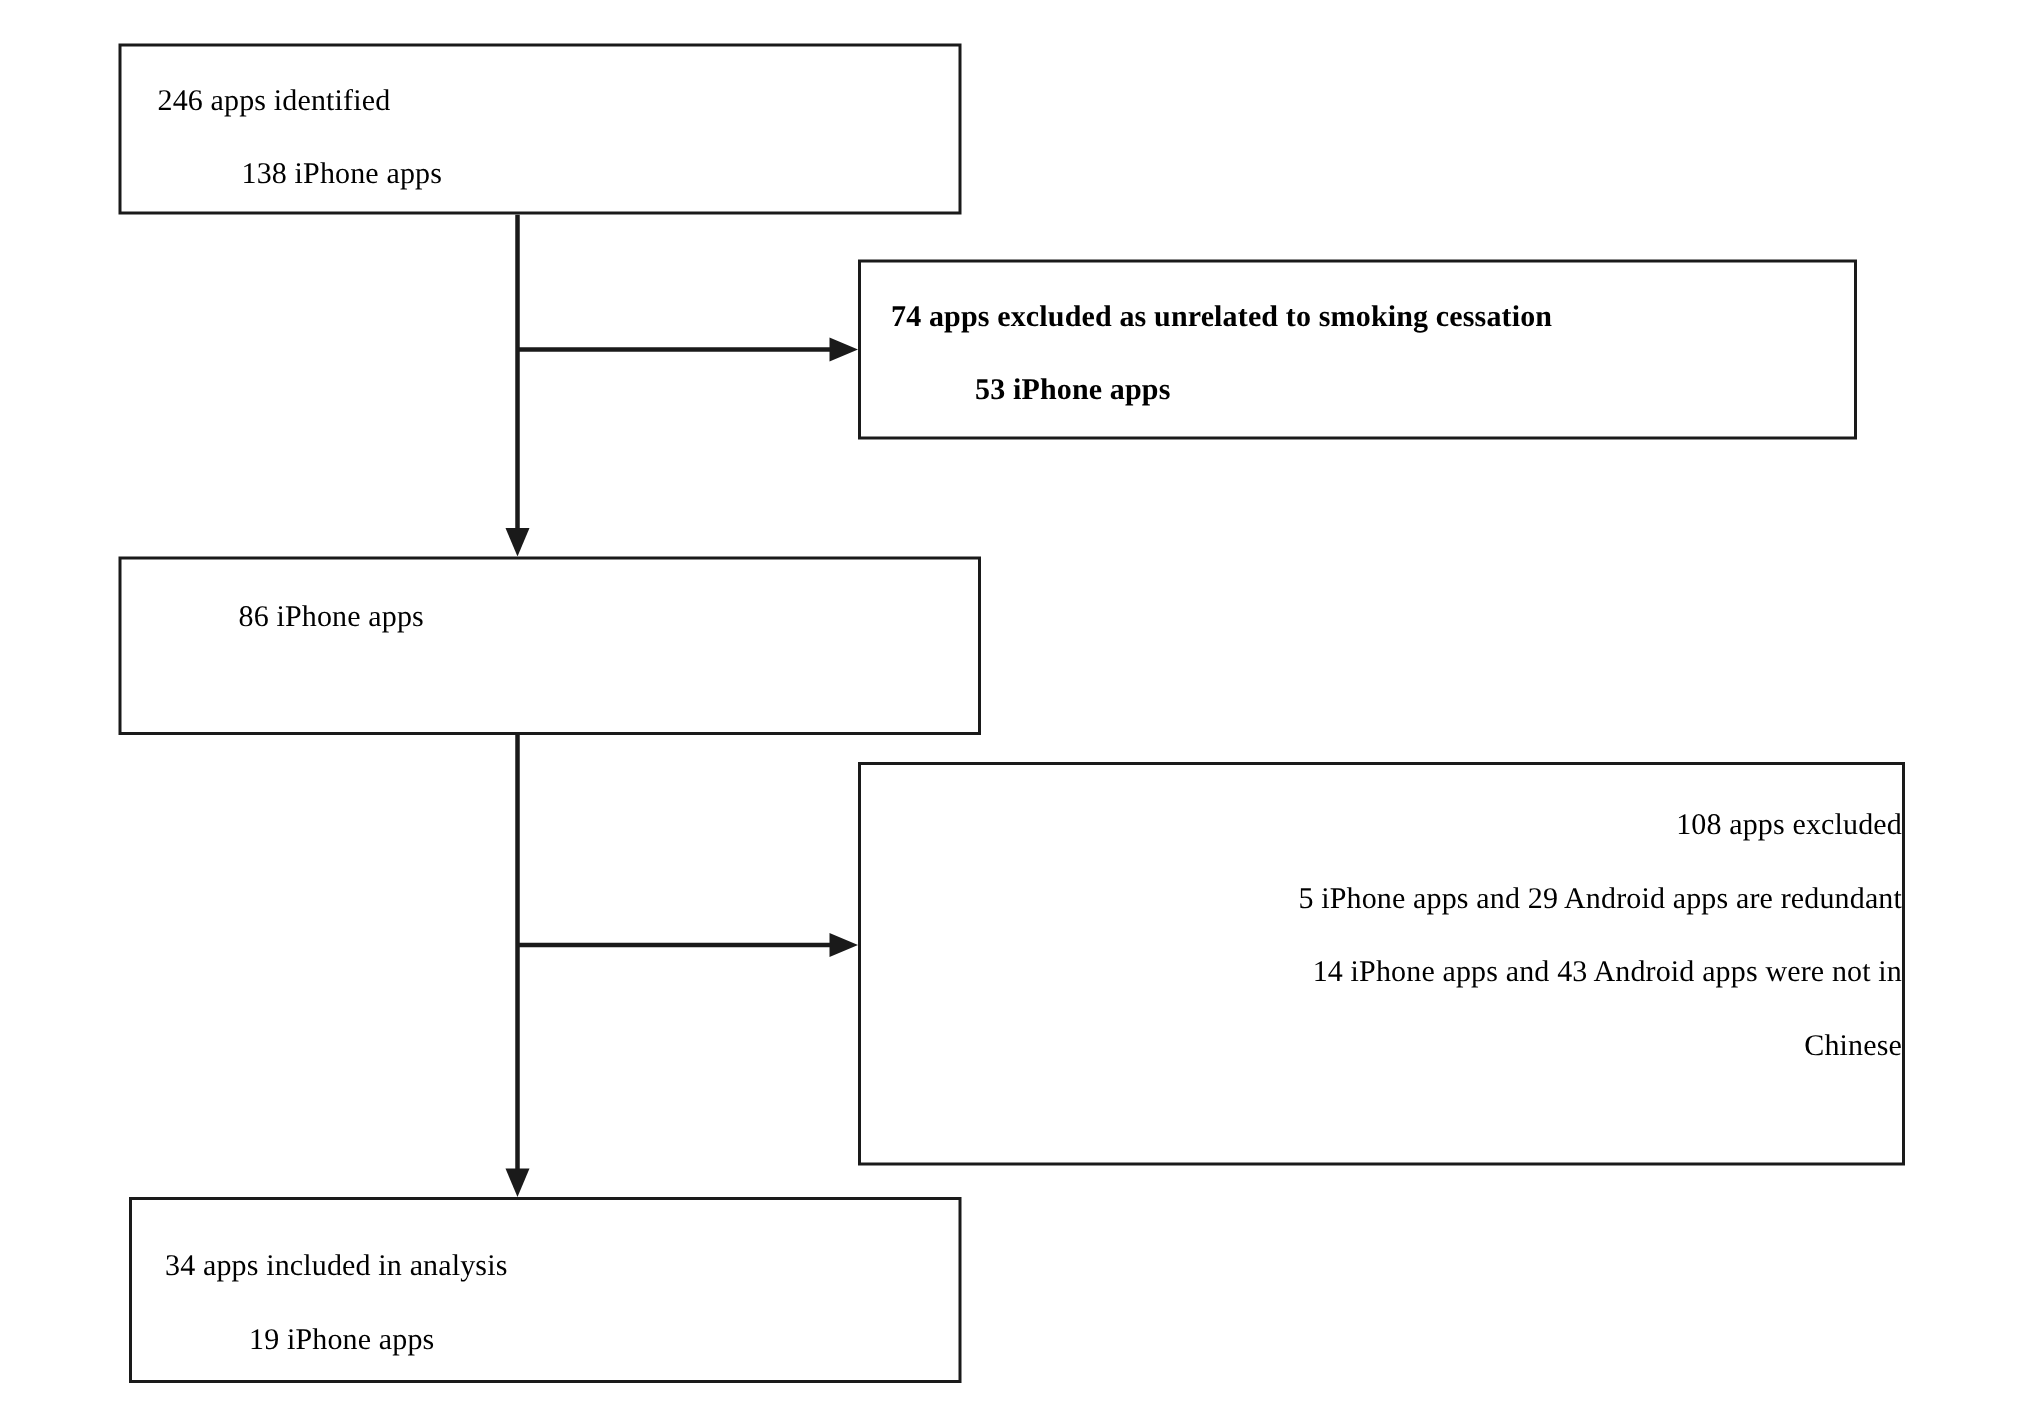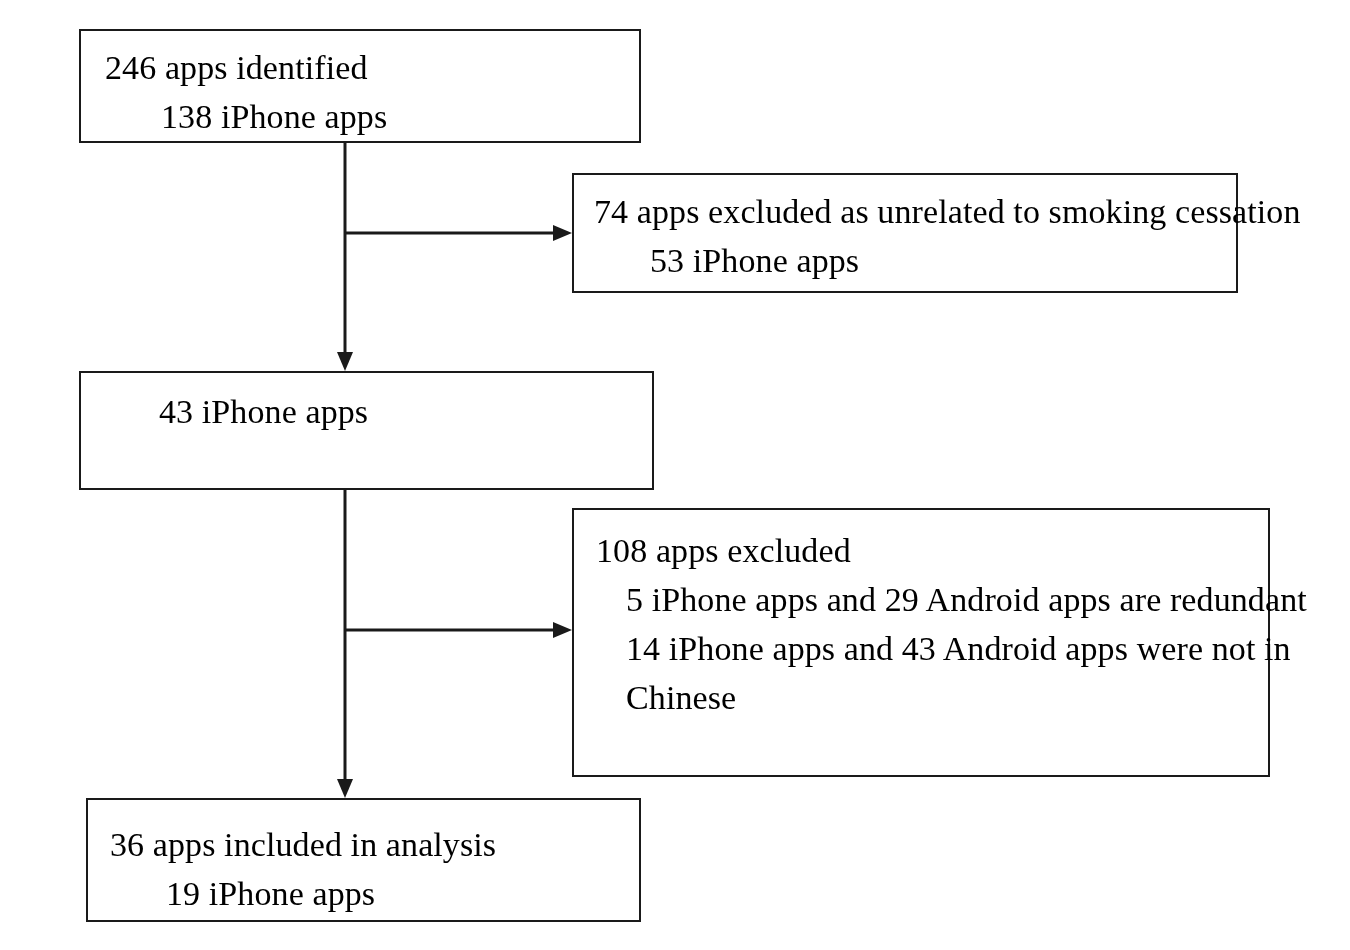--- a/index.html
+++ b/index.html
@@ -28,33 +28,33 @@
     position: absolute;
     left: 0;
     top: 0;
     width: 100%;
     height: 100%;
     box-sizing: border-box;
   }
   .line {
     display: block;
     white-space: nowrap;
-    font-size: 34px;
+    font-size: 20px;
     line-height: 49px;
     letter-spacing: 0.1px;
   }
   .line.indent-1 { padding-left: 56px; }
   .line.indent-2 { padding-left: 30px; }
   .line.indent-0 { padding-left: 0; }
 
   
   #node-identified .node-lines { padding: 12px 0 0 24px; }
-  #node-excluded-unrelated .node-lines { padding: 12px 0 0 20px; }
+  #node-excluded-unrelated .node-lines { padding: 12px 0 0 20px; font-weight: bold; }
   #node-downloaded .node-lines { padding: 14px 0 0 22px; }
-  #node-excluded-other .node-lines { padding: 16px 0 0 22px; }
+  #node-excluded-other .node-lines { padding: 16px 0 0 22px; text-align: right; }
   #node-included .node-lines { padding: 20px 0 0 22px; }
 
   svg.connectors {
     position: absolute;
     left: 0;
     top: 0;
     width: 1350px;
     height: 950px;
     pointer-events: none;
   }
@@ -95,33 +95,33 @@
 
   <div class="node" id="node-excluded-unrelated" style="left:572px; top:173px; width:666px; height:120px;">
     <div class="node-lines">
       <span class="line indent-0">74 apps excluded as unrelated to smoking cessation</span>
       <span class="line indent-1">53 iPhone apps</span>
     </div>
   </div>
 
   <div class="node" id="node-downloaded" style="left:79px; top:371px; width:575px; height:119px;">
     <div class="node-lines">
-      <span class="line indent-1">43 iPhone apps</span>
+      <span class="line indent-1">86 iPhone apps</span>
     </div>
   </div>
 
   <div class="node" id="node-excluded-other" style="left:572px; top:508px; width:698px; height:269px;">
     <div class="node-lines">
       <span class="line indent-0">108 apps excluded</span>
       <span class="line indent-2">5 iPhone apps and 29 Android apps are redundant</span>
       <span class="line indent-2">14 iPhone apps and 43 Android apps were not in</span>
       <span class="line indent-2">Chinese</span>
     </div>
   </div>
 
   <div class="node" id="node-included" style="left:86px; top:798px; width:555px; height:124px;">
     <div class="node-lines">
-      <span class="line indent-0">36 apps included in analysis</span>
+      <span class="line indent-0">34 apps included in analysis</span>
       <span class="line indent-1">19 iPhone apps</span>
     </div>
   </div>
 
 </div>
 
 </body></html>

